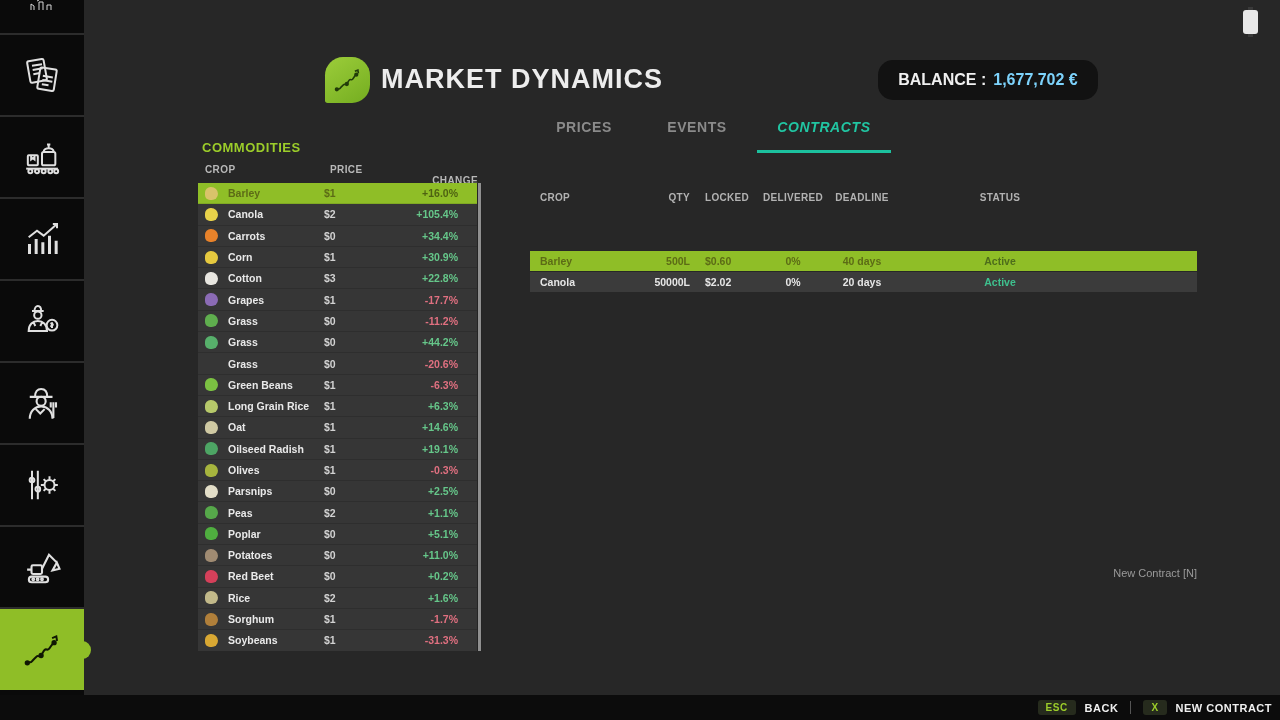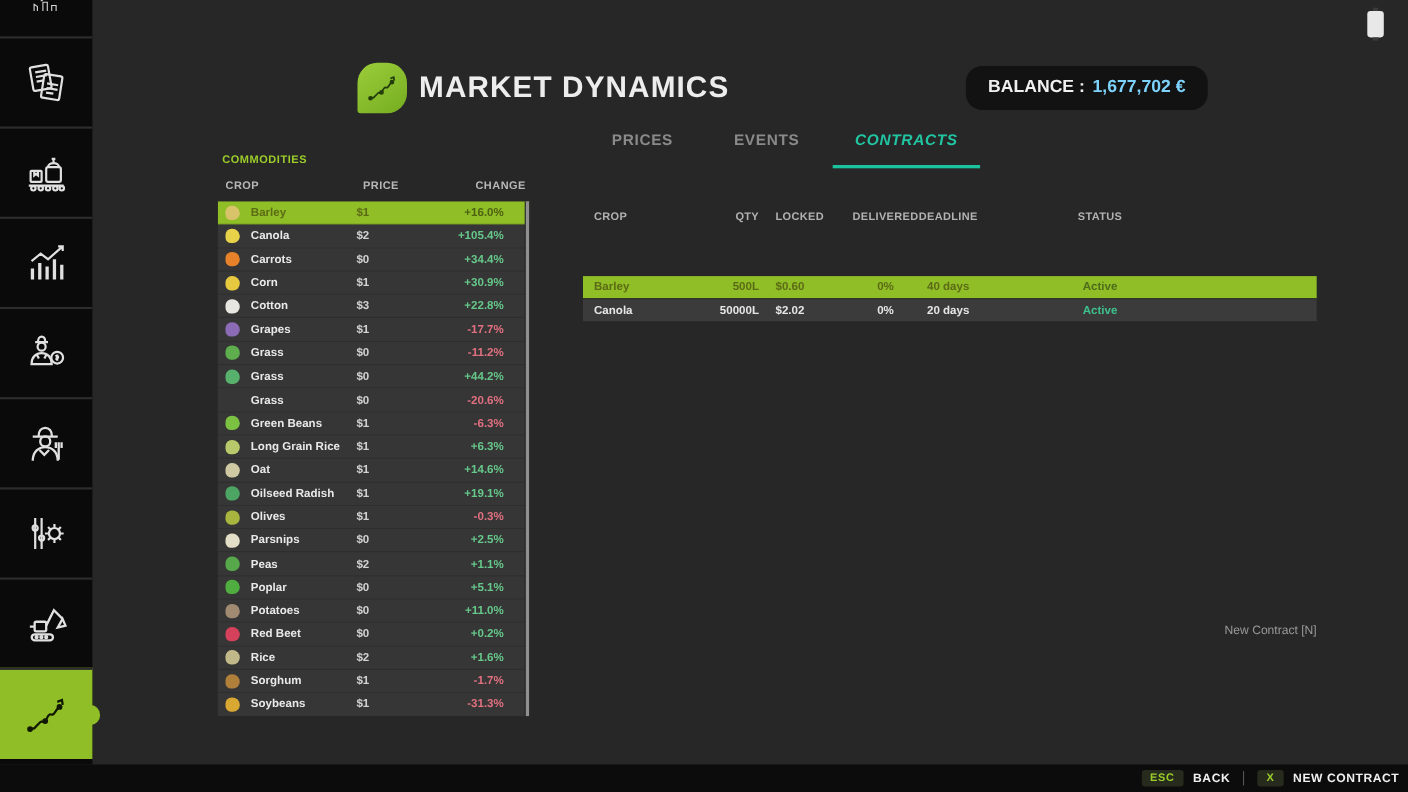--- a/index.html
+++ b/index.html
@@ -39,27 +39,27 @@
   .balance .val{color:#7dd3fc;}
   
   .tab{position:absolute;top:119px;width:100px;text-align:center;font-size:14px;font-weight:bold;
     letter-spacing:.6px;color:#8a8a8a;cursor:pointer;}
   .tab:nth-of-type(1){left:534px;}
   .tab:nth-of-type(2){left:647px;}
   .tab:nth-of-type(3){left:774px;}
   .tab.active{color:#21c5a2;font-style:italic;}
   .tab-underline{position:absolute;left:757px;top:150px;width:134px;height:3px;background:#1cc19e;}
   
-  .comm-title{position:absolute;left:202px;top:140px;font-size:10px;font-weight:bold;
+  .comm-title{position:absolute;left:202px;top:140px;font-size:13px;font-weight:bold;
     color:#9ccd2a;letter-spacing:.5px;}
   .comm-header{position:absolute;left:198px;top:164px;width:284px;height:14px;
     font-size:10px;font-weight:bold;color:#b8b8b8;letter-spacing:.4px;}
   .comm-header .h-crop{position:absolute;left:7px;}
   .comm-header .h-price{position:absolute;left:132px;}
-  .comm-header .h-change{position:absolute;right:4px;}
+  .comm-header .h-change{position:absolute;right:4px;margin-top:11px;}
   .comm-list{position:absolute;left:198px;top:183px;width:284px;height:468px;background:#363636;
     overflow:hidden;}
   .comm-row{height:21.3px;display:flex;align-items:center;box-sizing:border-box;
     border-bottom:1px solid rgba(0,0,0,.14);font-size:10.5px;cursor:pointer;}
   .comm-row .crop-dot{width:13px;height:13px;margin-left:7px;border-radius:45% 55% 50% 40%;
     flex:0 0 13px;}
   .comm-row .c-name{margin-left:10px;width:96px;font-weight:bold;color:#e9e9e9;
     white-space:nowrap;overflow:hidden;}
   .comm-row .c-price{width:42px;color:#d2d2d2;font-weight:bold;}
   .comm-row .c-change{flex:1;text-align:right;padding-right:24px;font-weight:bold;}
@@ -75,21 +75,21 @@
     font-size:10px;font-weight:bold;color:#b2b2b2;letter-spacing:.3px;}
   .con-rows{position:absolute;left:530px;top:251px;width:667px;}
   .con-row{position:relative;height:20px;margin-bottom:1px;background:#3b3b3b;font-size:10.5px;
     font-weight:bold;color:#e6e6e6;cursor:pointer;}
   .con-row.hl{background:#8fbe27;color:#5c6b16;}
   .con-row span,.con-header span{position:absolute;top:50%;transform:translateY(-50%);}
   .con-header span{top:4px;transform:none;}
   .cc-crop{left:10px;width:120px;text-align:left;}
   .cc-qty{left:60px;width:100px;text-align:right;}
   .cc-locked{left:175px;width:70px;}
-  .cc-deliv{left:240px;width:70px;text-align:center;}
+  .cc-deliv{left:228px;width:70px;text-align:center;}
   .cc-dead{left:287px;width:90px;text-align:center;}
   .cc-status{left:390px;width:160px;text-align:center;}
   .con-row .cc-status{color:#3ec08e;}
   .con-row.hl .cc-status{color:#4e6d1b;}
   .con-hint{position:absolute;left:1000px;top:567px;width:197px;text-align:right;
     font-size:11px;color:#9a9a9a;}
   
   .bottombar{position:absolute;left:0;top:695px;width:1280px;height:25px;background:#0c0c0c;
     display:flex;align-items:center;justify-content:flex-end;padding-right:8px;box-sizing:border-box;}
   .keyhint{display:flex;align-items:center;gap:9px;cursor:pointer;}

